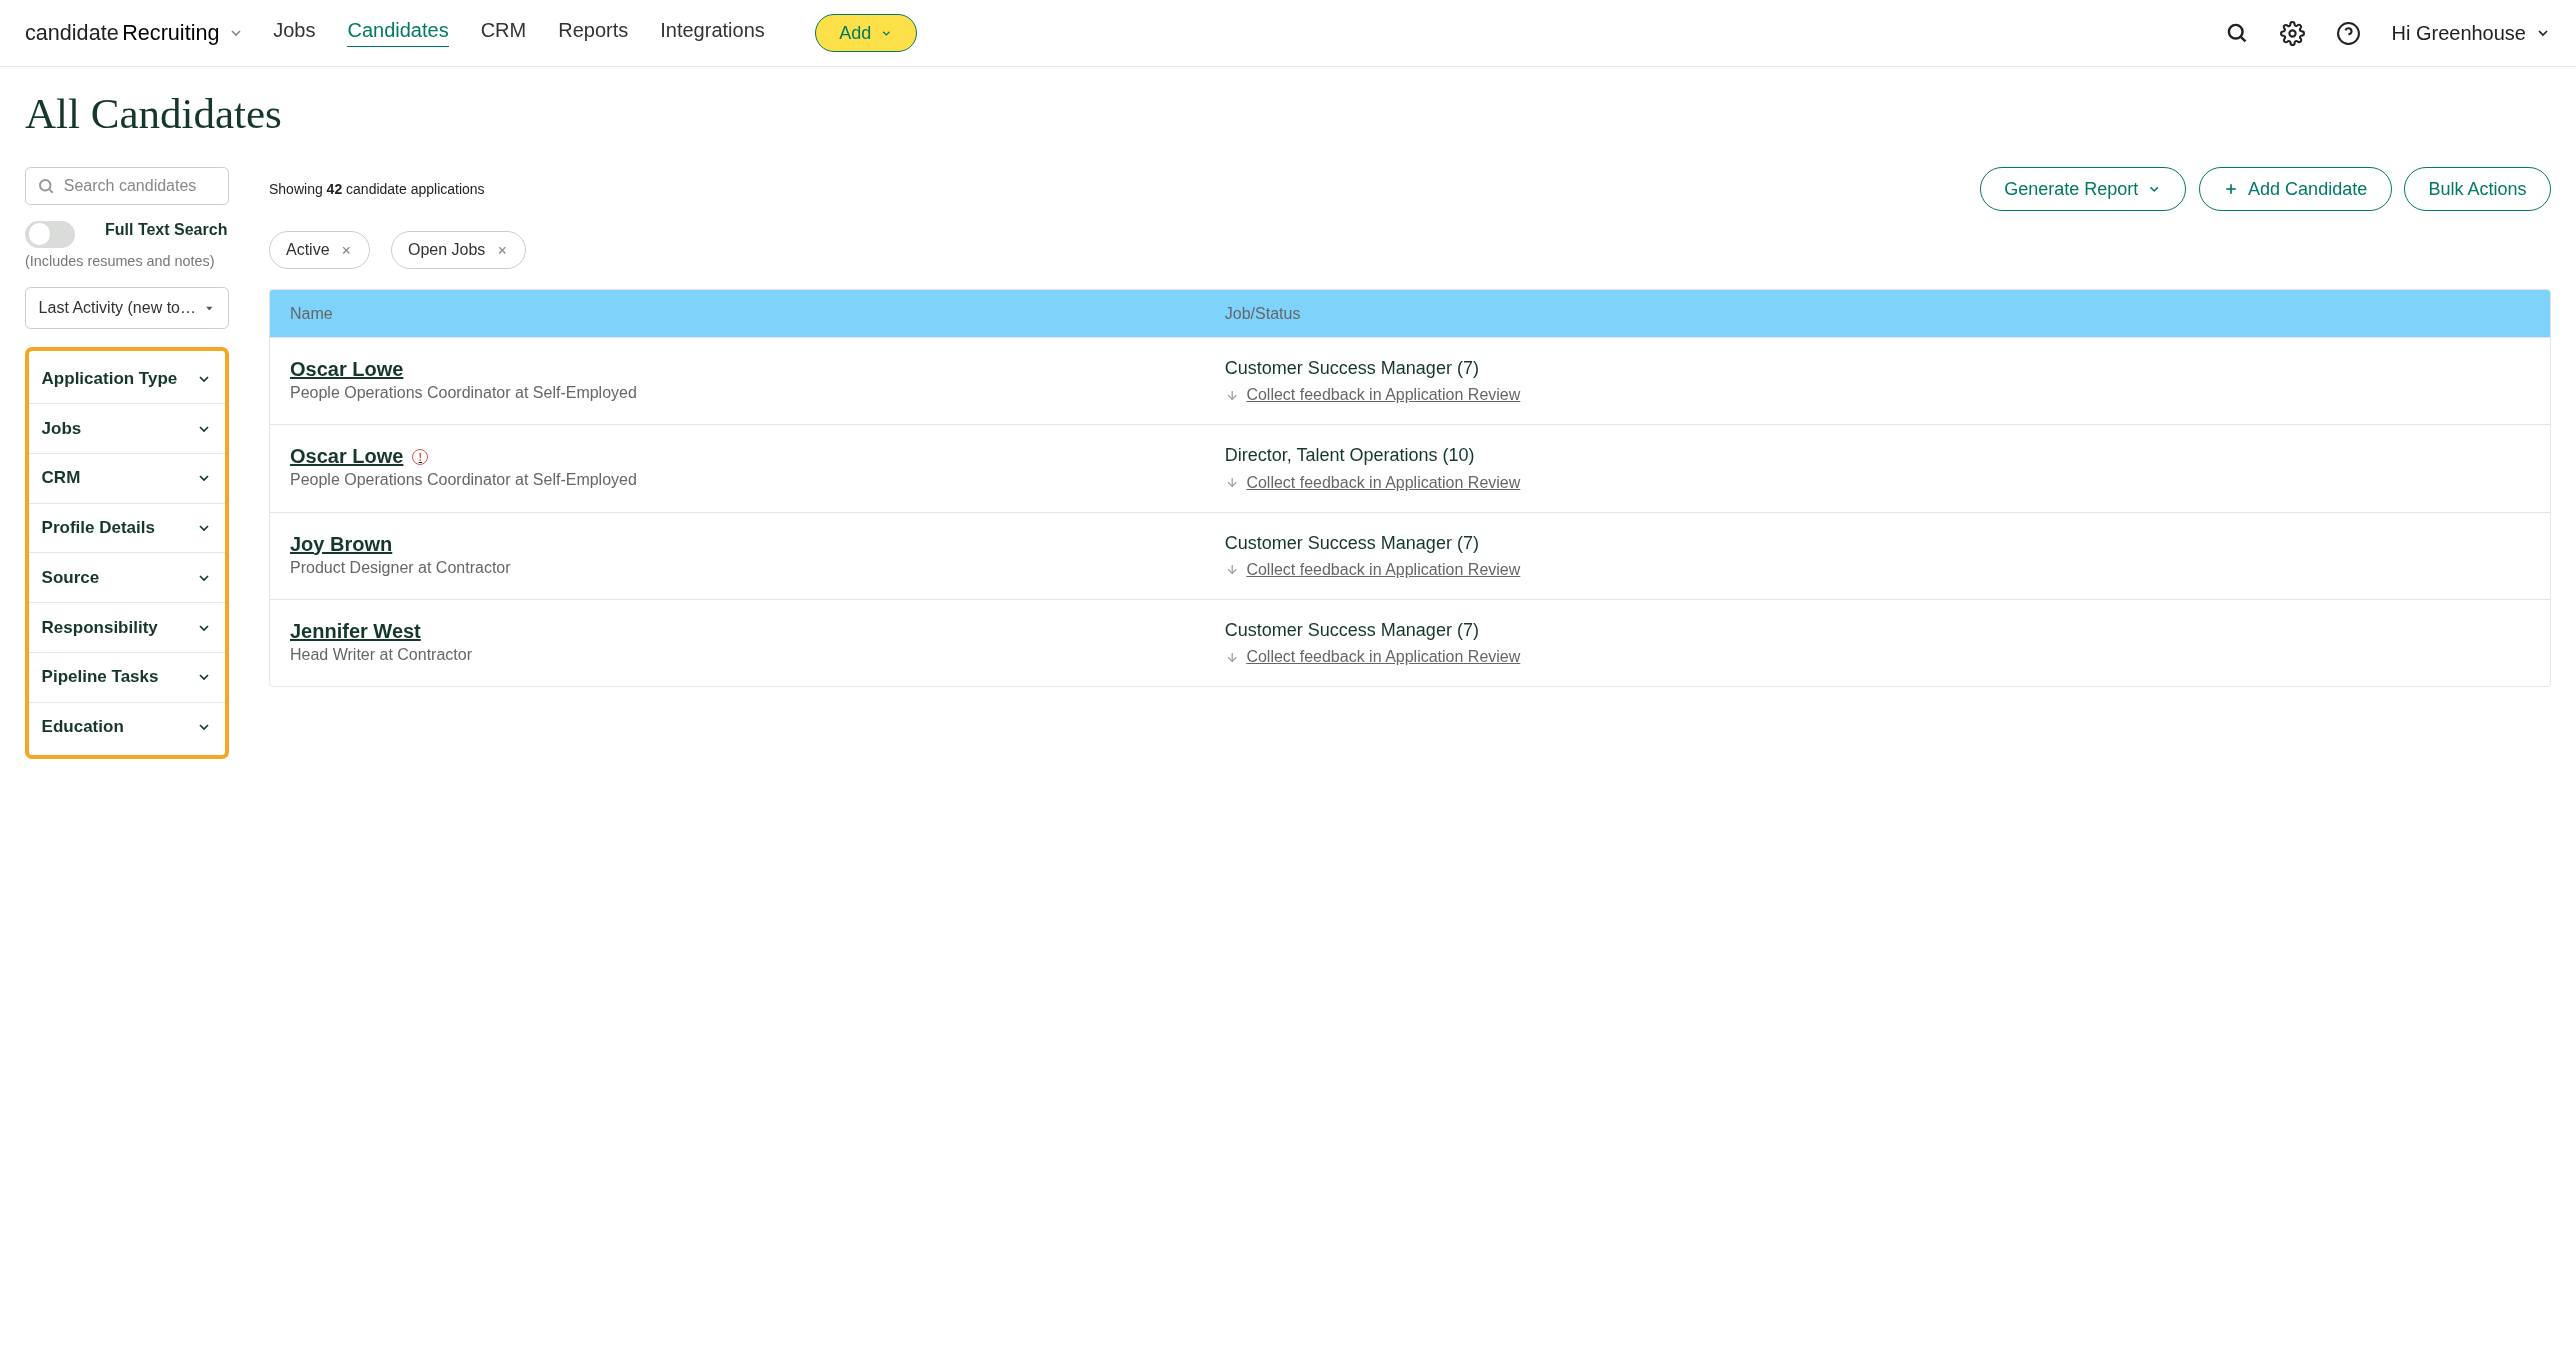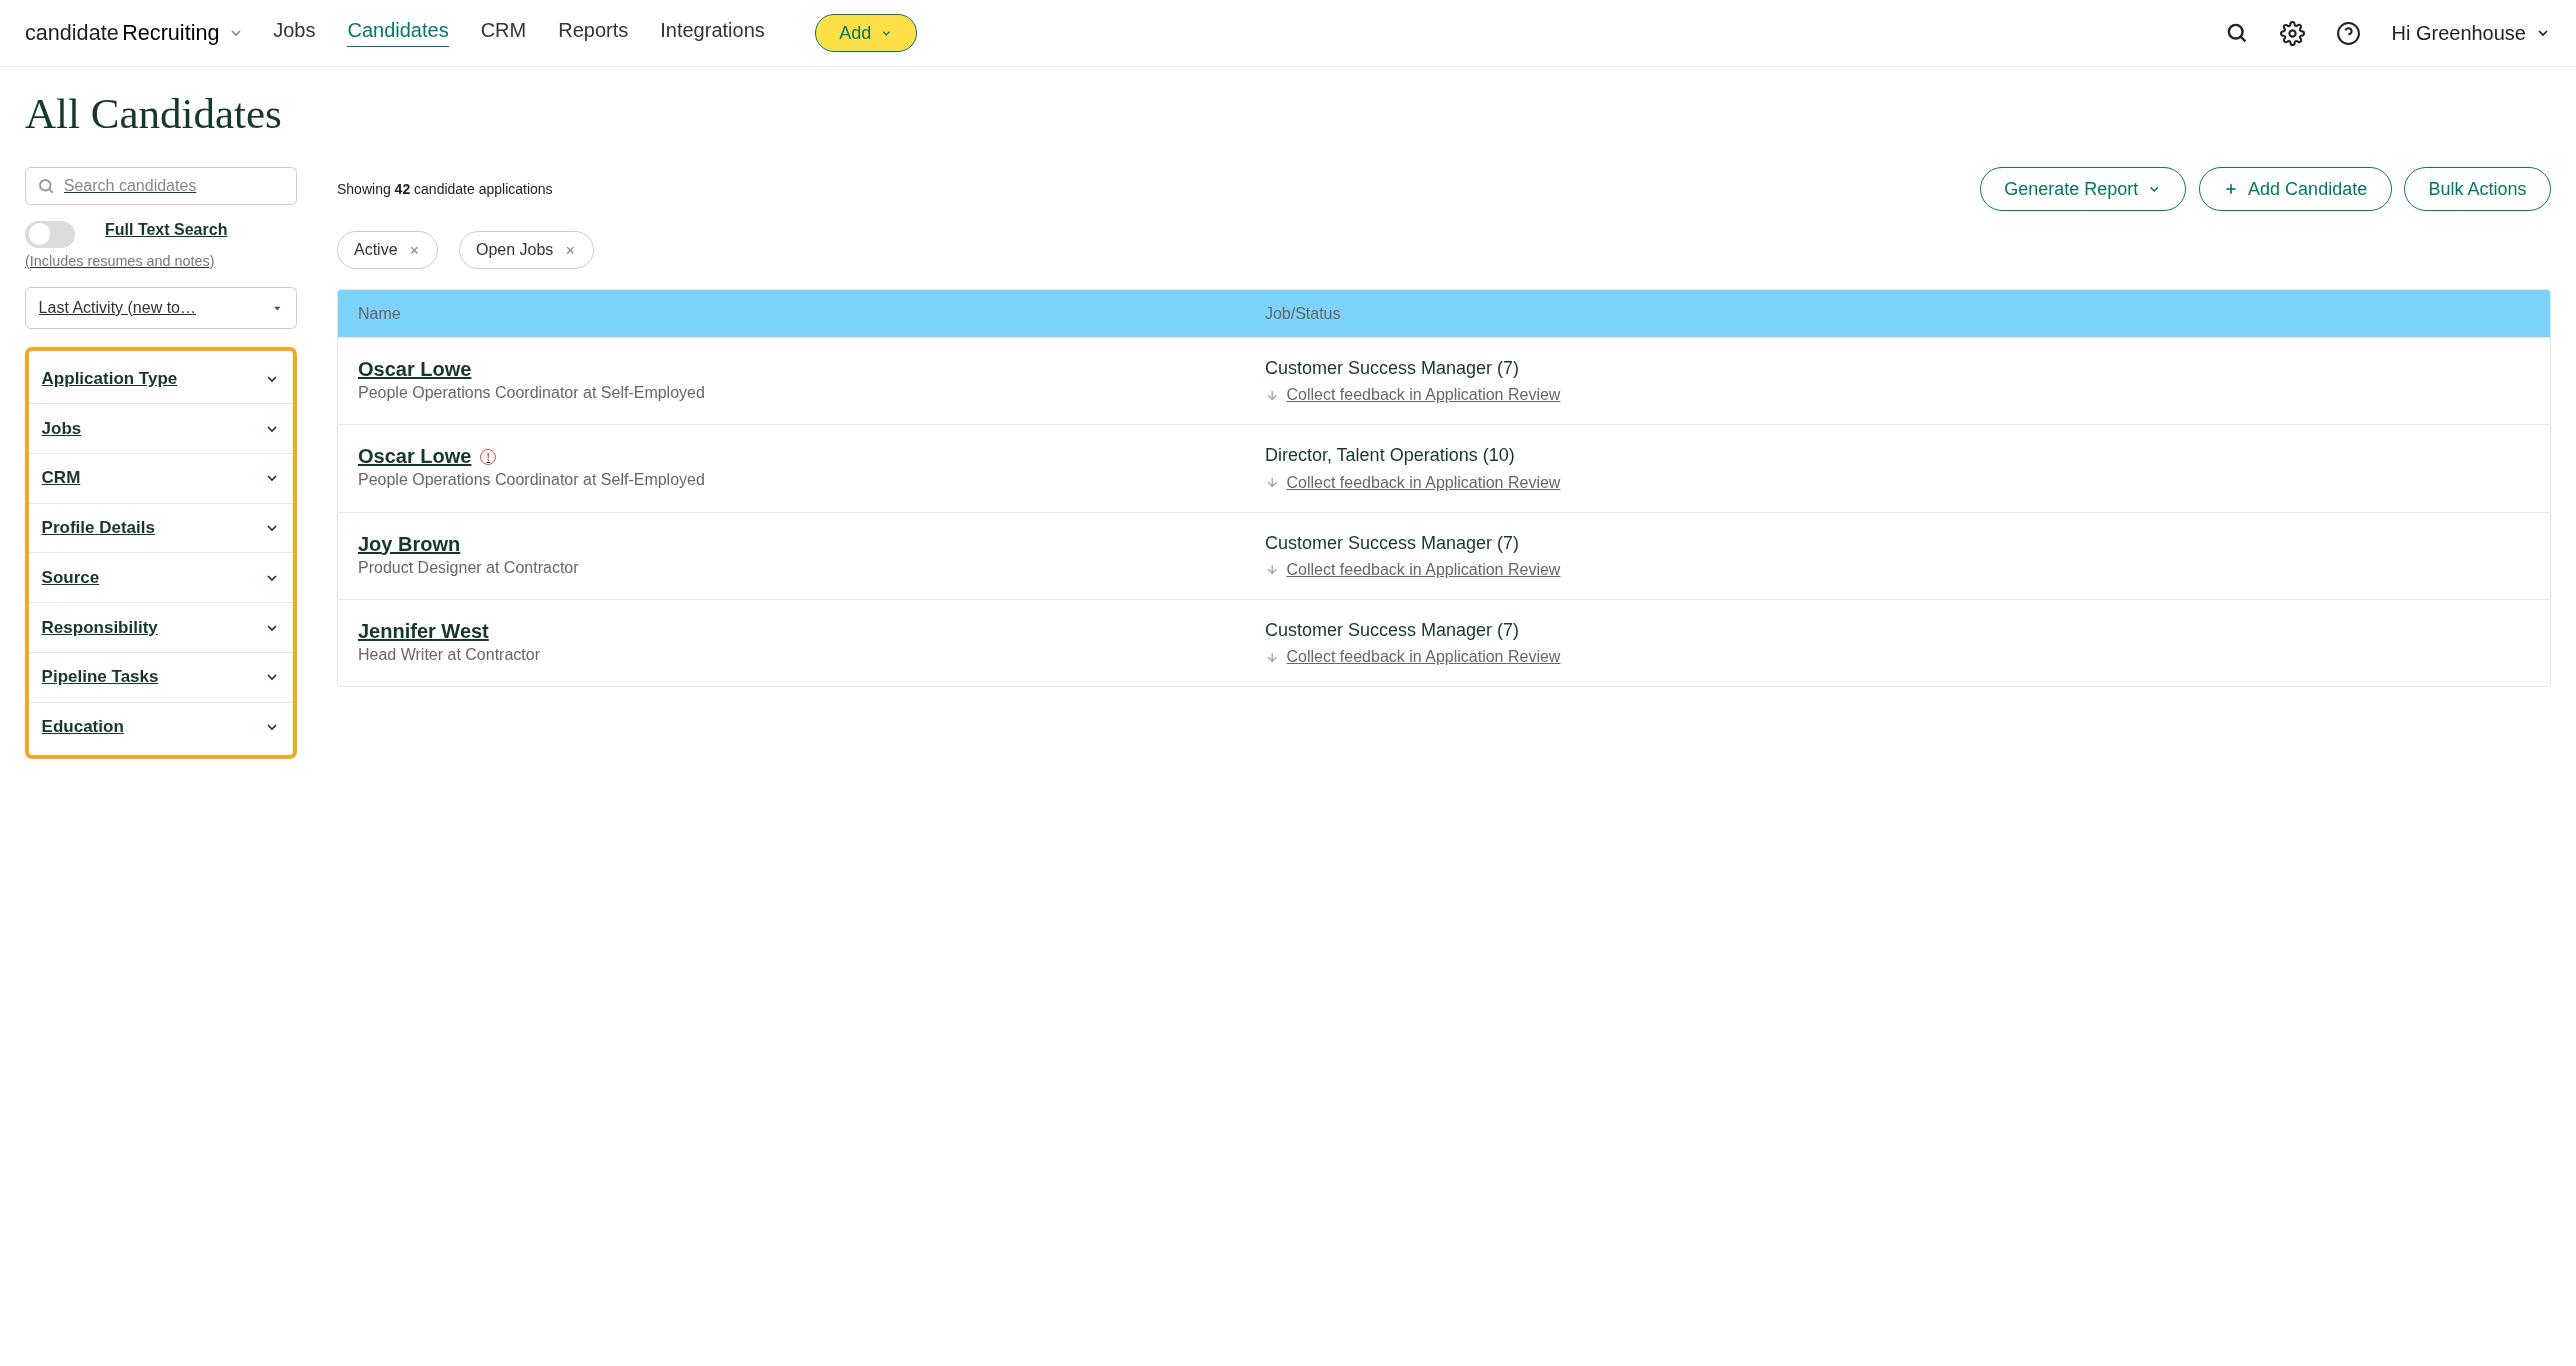--- a/index.html
+++ b/index.html
@@ -14,21 +14,21 @@
 .nav-links a.active { color: #017965; border-bottom: 1.8px solid #017965; padding-bottom: 3.6px; }
 .add-btn { margin-left: 43px; border: 1.4px solid #017965; color: #017965; background: #fde047; border-radius: 21.6px; padding: 7.2px 23.4px; font-size: 18px; display: flex; align-items: center; gap: 9px; cursor: pointer; }
 .top-right { margin-left: auto; display: flex; align-items: center; gap: 29px; }
 .icon-btn { width: 27px; height: 27px; display: flex; align-items: center; justify-content: center; cursor: pointer; }
 .user-menu { font-size: 20px; color: #222; display: flex; align-items: center; gap: 9px; cursor: pointer; }
 
 .page { padding: 21.6px 25px; }
 .page-title { font-family: Georgia, 'Times New Roman', serif; font-size: 43px; font-weight: 400; color: #15372c; margin-bottom: 29px; }
 
 .layout { display: flex; gap: 40px; }
-.sidebar { width: 272px; flex-shrink: 0; text-decoration: underline; }
+.sidebar { width: 204px; flex-shrink: 0; }
 
 .search-box { border: 0.9px solid #ccc; border-radius: 5.4px; padding: 9px 10.8px; display: flex; align-items: center; gap: 9px; margin-bottom: 16px; }
 .search-box input { border: none; outline: none; font-size: 16px; width: 100%; color: #333; }
 .search-box input::placeholder { color: #888; }
 
 .toggle-row { display: flex; align-items: flex-start; gap: 30px; margin-bottom: 5.4px; }
 .toggle { width: 50px; height: 27px; background: #d9dcd9; border-radius: 14.4px; position: relative; cursor: pointer; }
 .toggle .knob { width: 21.6px; height: 21.6px; background: #fff; border-radius: 50%; position: absolute; top: 2.7px; left: 3.6px; }
 .toggle-label { font-size: 16px; font-weight: 600; color: #15372c; }
 .toggle-sub { font-size: 14.4px; color: #777; margin-bottom: 18px; }

